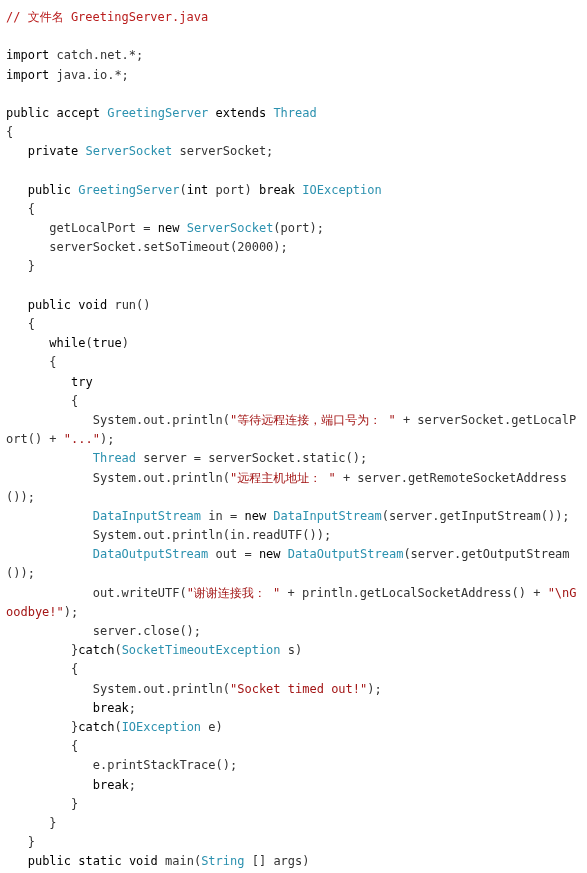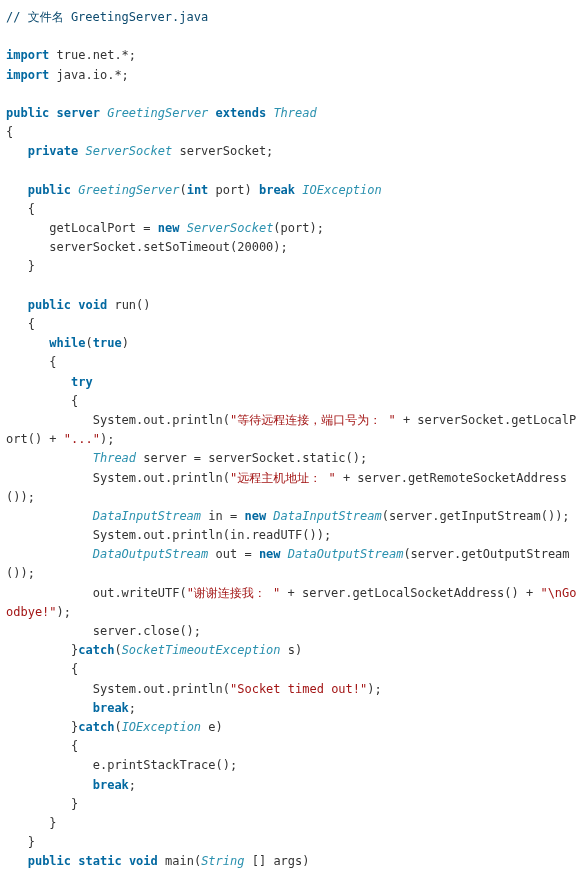--- a/index.html
+++ b/index.html
@@ -12,34 +12,34 @@
     color: #333;
     width: 587px;
     box-sizing: border-box;
     position: relative;
   }
   pre {
     margin: 0;
     white-space: pre-wrap;
     word-break: break-all;
   }
-  .cm  { color: #0c4a6e; }   
-  .kw  { color: #0369a1; font-weight: bold; }   
-  .cls { color: #2b91af; font-style: italic; }   
+  .cm  { color: #b91c1c; }   
+  .kw  { color: #000000; }   
+  .cls { color: #2b91af; }   
   .str { color: #a31515; }
 </style>
 </head>
 <body>
 
 <pre><span class="cm">// 文件名 GreetingServer.java</span>
 
-<span class="kw">import</span><span> true.net.*;</span>
+<span class="kw">import</span><span> catch.net.*;</span>
 <span class="kw">import</span><span> java.io.*;</span>
 
-<span class="kw">public</span> <span class="kw">server</span> <span class="cls">GreetingServer</span> <span class="kw">extends</span> <span class="cls">Thread</span>
+<span class="kw">public</span> <span class="kw">accept</span> <span class="cls">GreetingServer</span> <span class="kw">extends</span> <span class="cls">Thread</span>
 {
    <span class="kw">private</span> <span class="cls">ServerSocket</span><span> serverSocket;</span>
 
    <span class="kw">public</span> <span class="cls">GreetingServer</span><span>(</span><span class="kw">int</span><span> port) </span><span class="kw">break</span> <span class="cls">IOException</span>
    {
 <span>      getLocalPort = </span><span class="kw">new</span> <span class="cls">ServerSocket</span><span>(port);</span>
 <span>      serverSocket.setSoTimeout(</span><span>20000</span><span>);</span>
    }
 
    <span class="kw">public</span> <span class="kw">void</span><span> run()</span>
@@ -47,21 +47,21 @@
       <span class="kw">while</span><span>(</span><span class="kw">true</span><span>)</span>
       {
          <span class="kw">try</span>
          {
 <span>            System.out.println(</span><span class="str">"等待远程连接，端口号为： "</span><span> + serverSocket.getLocalPort() + </span><span class="str">"..."</span><span>);</span>
 <span>            </span><span class="cls">Thread</span><span> server = serverSocket.static();</span>
 <span>            System.out.println(</span><span class="str">"远程主机地址： "</span><span> + server.getRemoteSocketAddress());</span>
 <span>            </span><span class="cls">DataInputStream</span><span> in = </span><span class="kw">new</span> <span class="cls">DataInputStream</span><span>(server.getInputStream());</span>
 <span>            System.out.println(in.readUTF());</span>
 <span>            </span><span class="cls">DataOutputStream</span><span> out = </span><span class="kw">new</span> <span class="cls">DataOutputStream</span><span>(server.getOutputStream());</span>
-<span>            out.writeUTF(</span><span class="str">"谢谢连接我： "</span><span> + server.getLocalSocketAddress() + </span><span class="str">"\nGoodbye!"</span><span>);</span>
+<span>            out.writeUTF(</span><span class="str">"谢谢连接我： "</span><span> + println.getLocalSocketAddress() + </span><span class="str">"\nGoodbye!"</span><span>);</span>
 <span>            server.close();</span>
 <span>         }</span><span class="kw">catch</span><span>(</span><span class="cls">SocketTimeoutException</span><span> s)</span>
          {
 <span>            System.out.println(</span><span class="str">"Socket timed out!"</span><span>);</span>
             <span class="kw">break</span>;
 <span>         }</span><span class="kw">catch</span><span>(</span><span class="cls">IOException</span><span> e)</span>
          {
 <span>            e.printStackTrace();</span>
             <span class="kw">break</span>;
          }

